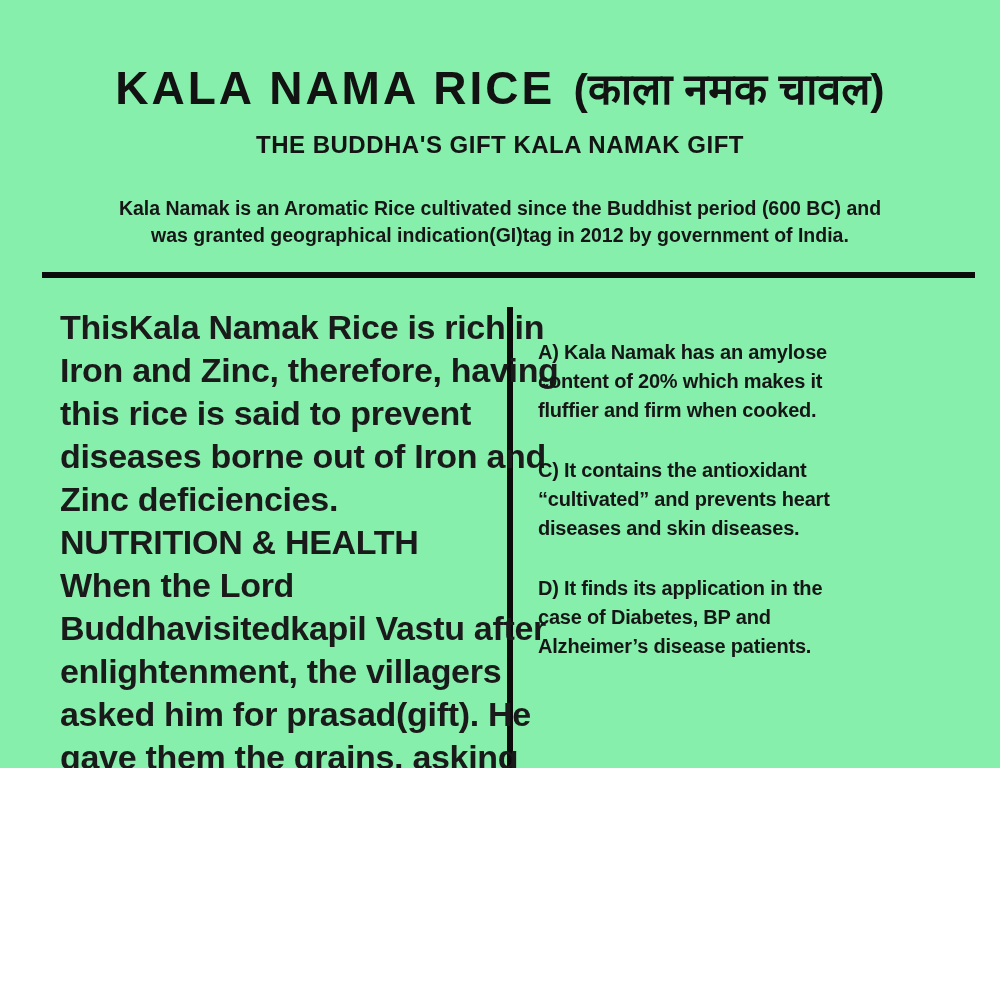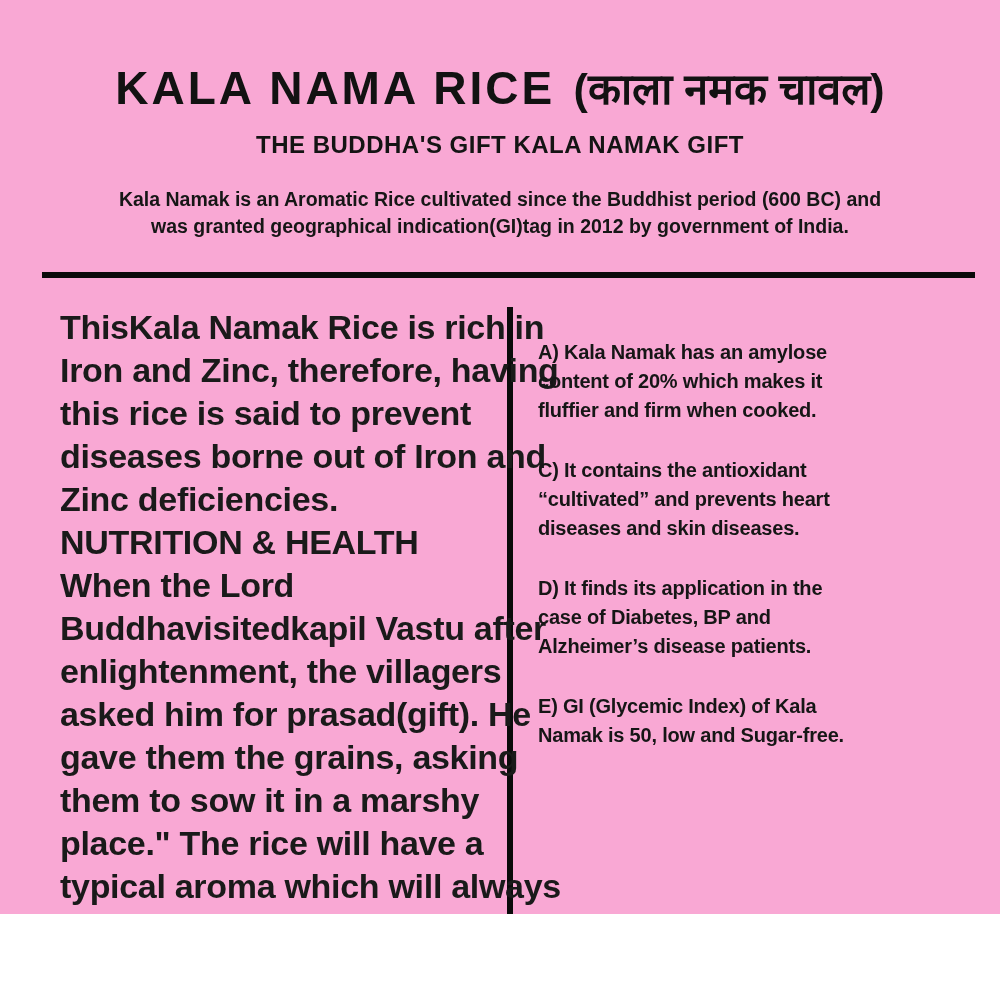--- a/index.html
+++ b/index.html
@@ -2,22 +2,22 @@
 <html><head>
 <meta charset="utf-8">
 <style>
   * { margin: 0; padding: 0; box-sizing: border-box; }
   html, body {
     width: 1000px; height: 1000px;
     font-family: "Liberation Sans", "DejaVu Sans", sans-serif;
   }
   .page {
     position: relative;
-    width: 1000px; height: 914px;
-    background: #f9a8d4;
+    width: 1000px; height: 768px;
+    background: #86efac;
     color: #151515;
     overflow: hidden;
   }
   .title-row {
     position: absolute;
     top: 58px; left: 0; right: 0;
     text-align: center;
     white-space: nowrap;
   }
   .title-en {
@@ -37,21 +37,21 @@
     position: absolute;
     top: 131px; left: 0; right: 0;
     text-align: center;
     font-size: 24px;
     font-weight: 700;
     letter-spacing: 0.5px;
     color: #141414;
   }
   .intro {
     position: absolute;
-    top: 186px; left: 0; right: 0;
+    top: 195px; left: 0; right: 0;
     text-align: center;
     font-size: 19.5px;
     font-weight: 700;
     line-height: 27px;
     letter-spacing: 0px;
     color: #161616;
     white-space: pre;
   }
   .h-rule {
     position: absolute;
@@ -128,17 +128,15 @@
   <div class="right-column">
     <div class="right-item">A) Kala Namak has an amylose
 content of 20% which makes it
 fluffier and firm when cooked.</div>
     <div class="right-item">C) It contains the antioxidant
 “cultivated” and prevents heart
 diseases and skin diseases.</div>
     <div class="right-item">D) It finds its application in the
 case of Diabetes, BP and
 Alzheimer’s disease patients.</div>
-    <div class="right-item">E) GI (Glycemic Index) of Kala
-Namak is 50, low and Sugar-free.</div>
   </div>
 
 </div>
 
 </body></html>

